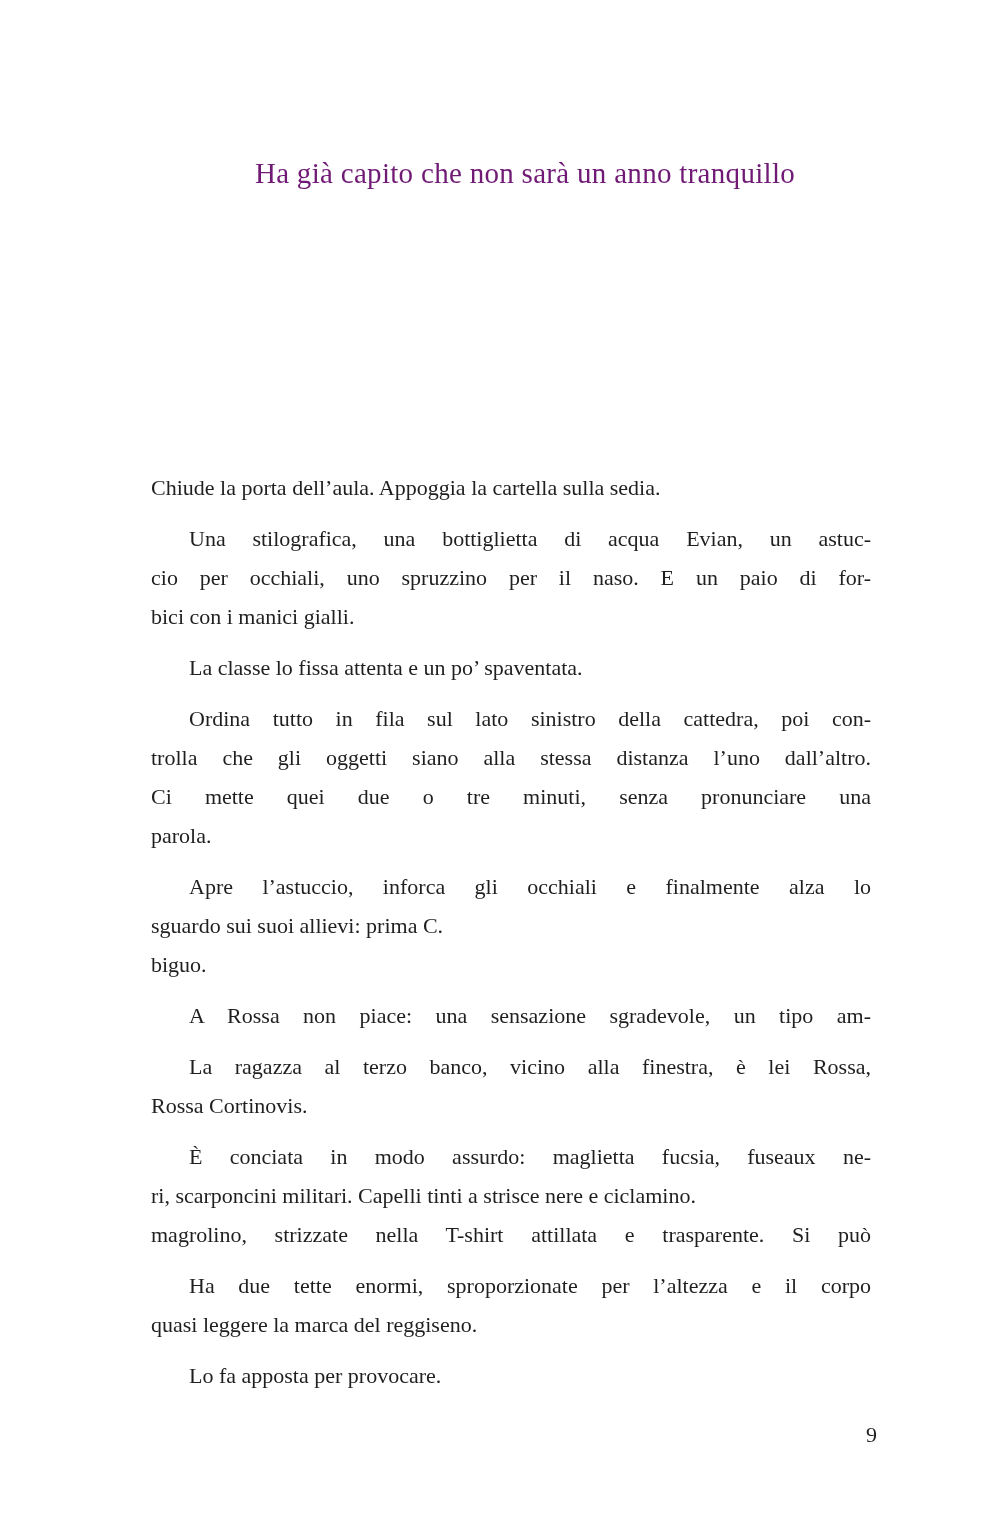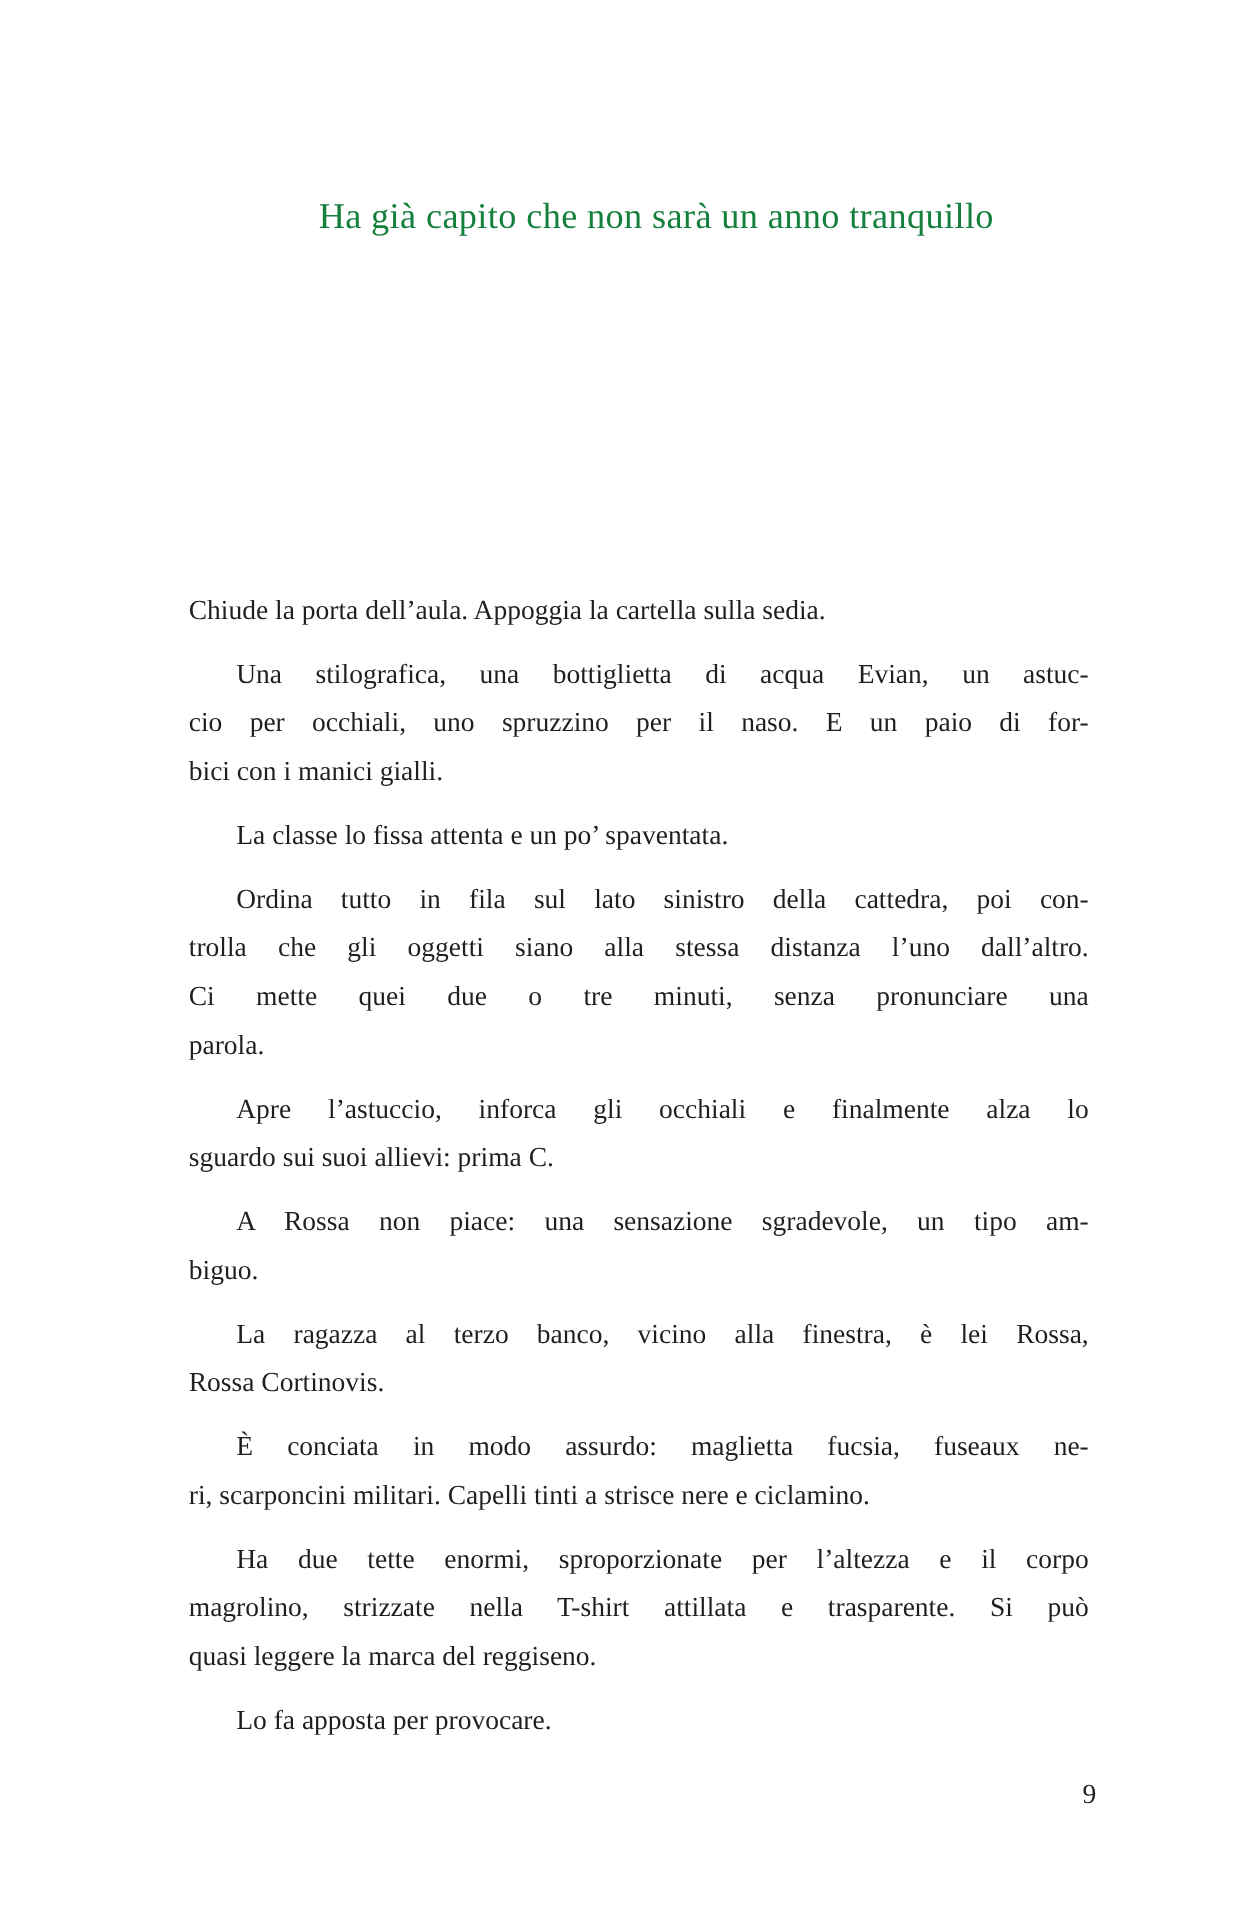--- a/index.html
+++ b/index.html
@@ -15,21 +15,21 @@
   }
   .chapter-title {
     position: absolute;
     top: 157px;
     left: 165px;
     width: 720px;
     text-align: center;
     font-size: 29px;
     font-weight: 400;
     letter-spacing: 0.3px;
-    color: #15803d;
+    color: #701a75;
   }
   .text-block {
     position: absolute;
     top: 468px;
     left: 151px;
     width: 720px;
     font-size: 22px;
     line-height: 39px;
   }
   .line {
@@ -76,34 +76,34 @@
         <div class="line j indent">Ordina tutto in fila sul lato sinistro della cattedra, poi con-</div>
         <div class="line j">trolla che gli oggetti siano alla stessa distanza l’uno dall’altro.</div>
         <div class="line j">Ci mette quei due o tre minuti, senza pronunciare una</div>
         <div class="line">parola.</div>
       </div>
       <div class="paragraph">
         <div class="line j indent">Apre l’astuccio, inforca gli occhiali e finalmente alza lo</div>
         <div class="line">sguardo sui suoi allievi: prima C.</div>
       </div>
       <div class="paragraph">
+        <div class="line">biguo.</div>
         <div class="line j indent">A Rossa non piace: una sensazione sgradevole, un tipo am-</div>
-        <div class="line">biguo.</div>
       </div>
       <div class="paragraph">
         <div class="line j indent">La ragazza al terzo banco, vicino alla finestra, è lei Rossa,</div>
         <div class="line">Rossa Cortinovis.</div>
       </div>
       <div class="paragraph">
         <div class="line j indent">È conciata in modo assurdo: maglietta fucsia, fuseaux ne-</div>
         <div class="line">ri, scarponcini militari. Capelli tinti a strisce nere e ciclamino.</div>
       </div>
       <div class="paragraph">
+        <div class="line j">magrolino, strizzate nella T-shirt attillata e trasparente. Si può</div>
         <div class="line j indent">Ha due tette enormi, sproporzionate per l’altezza e il corpo</div>
-        <div class="line j">magrolino, strizzate nella T-shirt attillata e trasparente. Si può</div>
         <div class="line">quasi leggere la marca del reggiseno.</div>
       </div>
       <div class="paragraph">
         <div class="line indent">Lo fa apposta per provocare.</div>
       </div>
     </div>
 
   <div class="page-number">9</div>
 </div>
 

